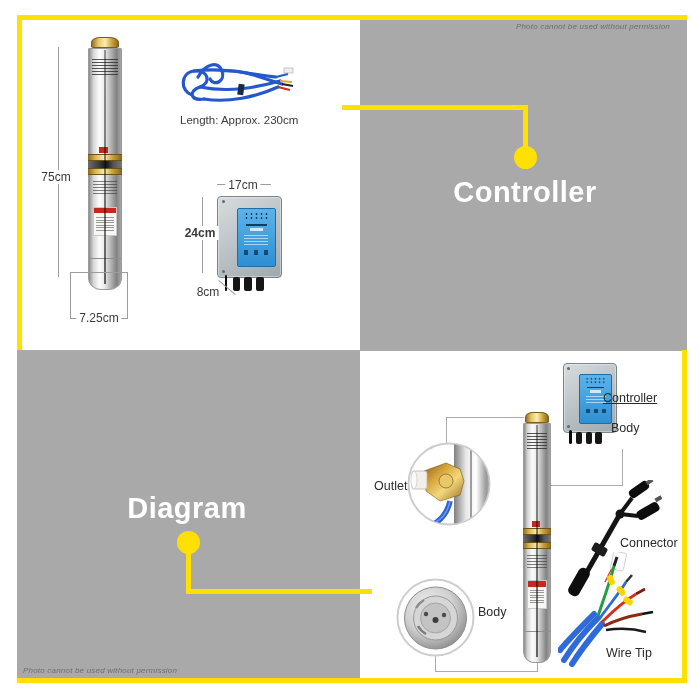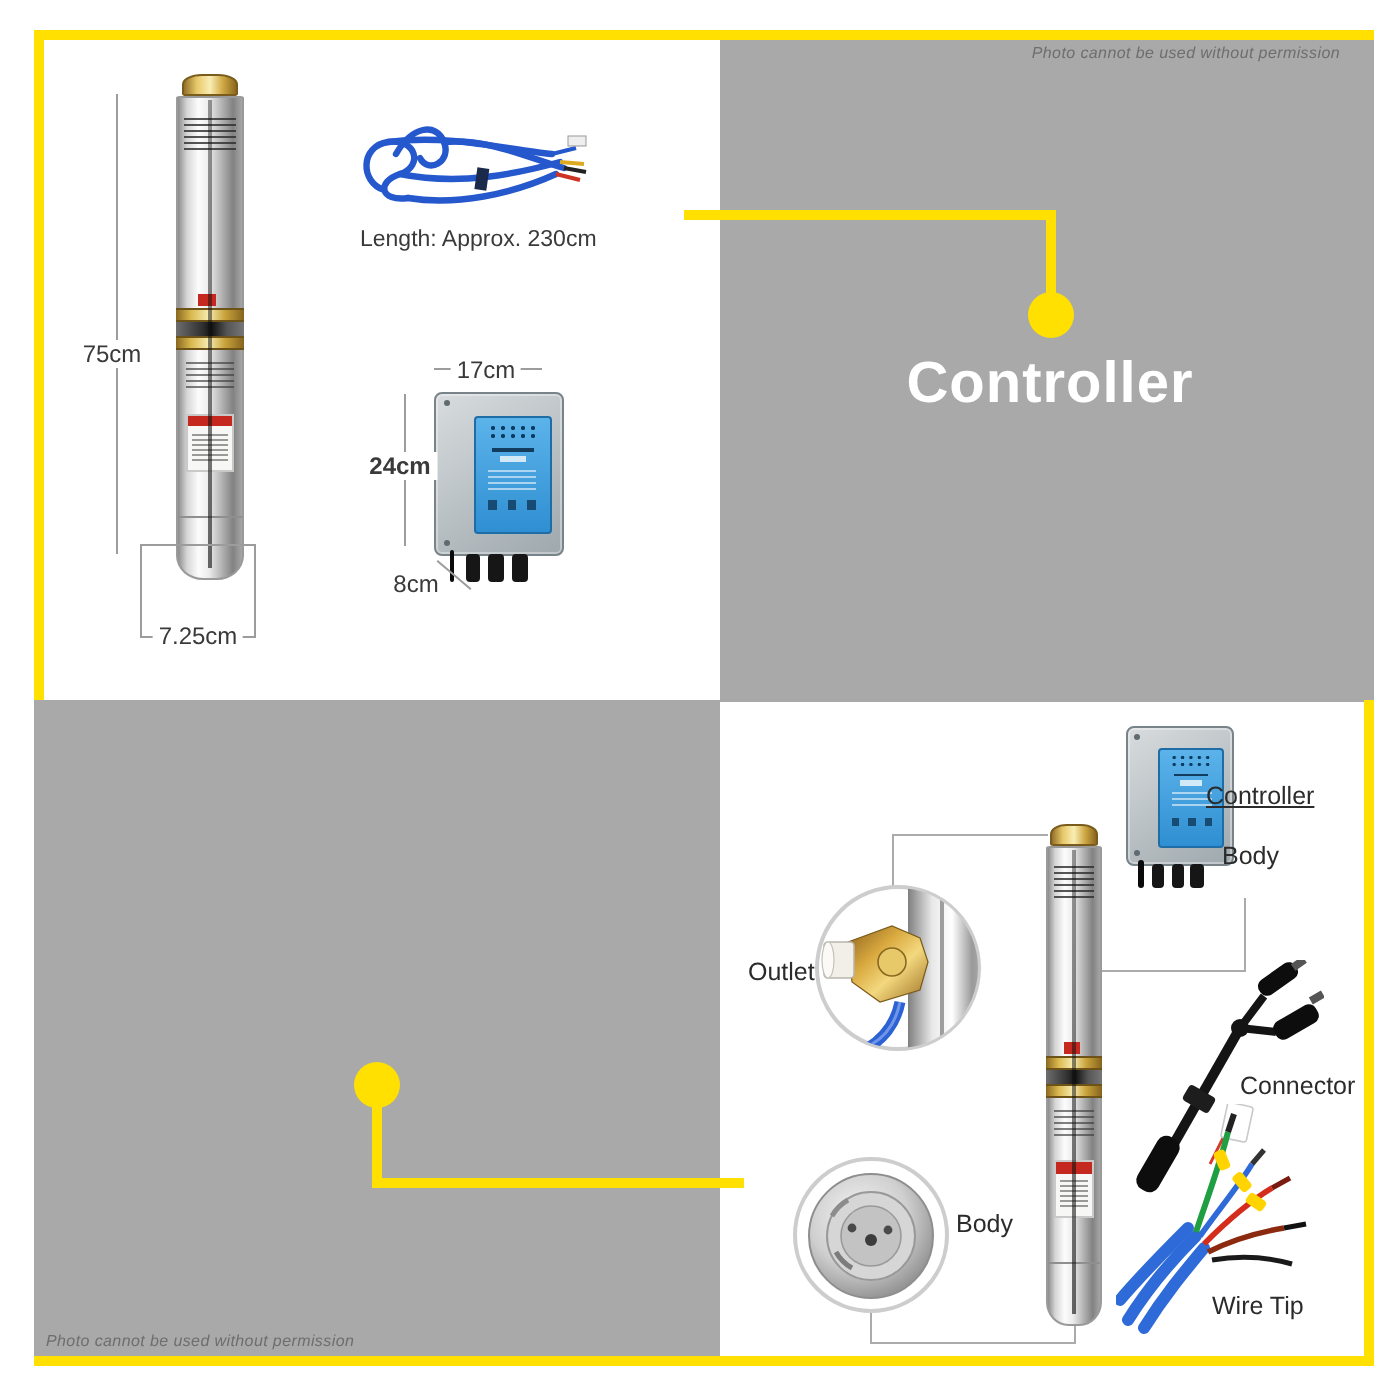--- a/index.html
+++ b/index.html
@@ -89,20 +89,21 @@
   <div class="yl" style="left:17px;top:678px;width:670px;height:5px;"></div>
 
   <div class="yl" style="left:342px;top:105px;width:186px;height:5px;"></div>
   <div class="yl" style="left:523px;top:105px;width:5px;height:43px;"></div>
   <div class="ycircle" style="left:514px;top:146px;"></div>
   <div class="section-label" style="left:395px;top:176px;width:260px;">Controller</div>
 
   <div class="ycircle" style="left:177px;top:531px;"></div>
   <div class="yl" style="left:186px;top:552px;width:5px;height:40px;"></div>
   <div class="yl" style="left:186px;top:589px;width:186px;height:5px;"></div>
+  <div class="section-label" style="left:77px;top:492px;width:220px;">Diagram</div>
 
   <div class="pump" style="left:88px;top:37px;width:34px;height:253px;">
     <div class="chrome"></div>
     <div class="cap"></div>
     <div class="lbl-a"></div>
     <div class="red-dot"></div>
     <div class="band-gold b1"></div>
     <div class="band-dark"></div>
     <div class="band-gold b2"></div>
     <div class="lbl-b"></div>

